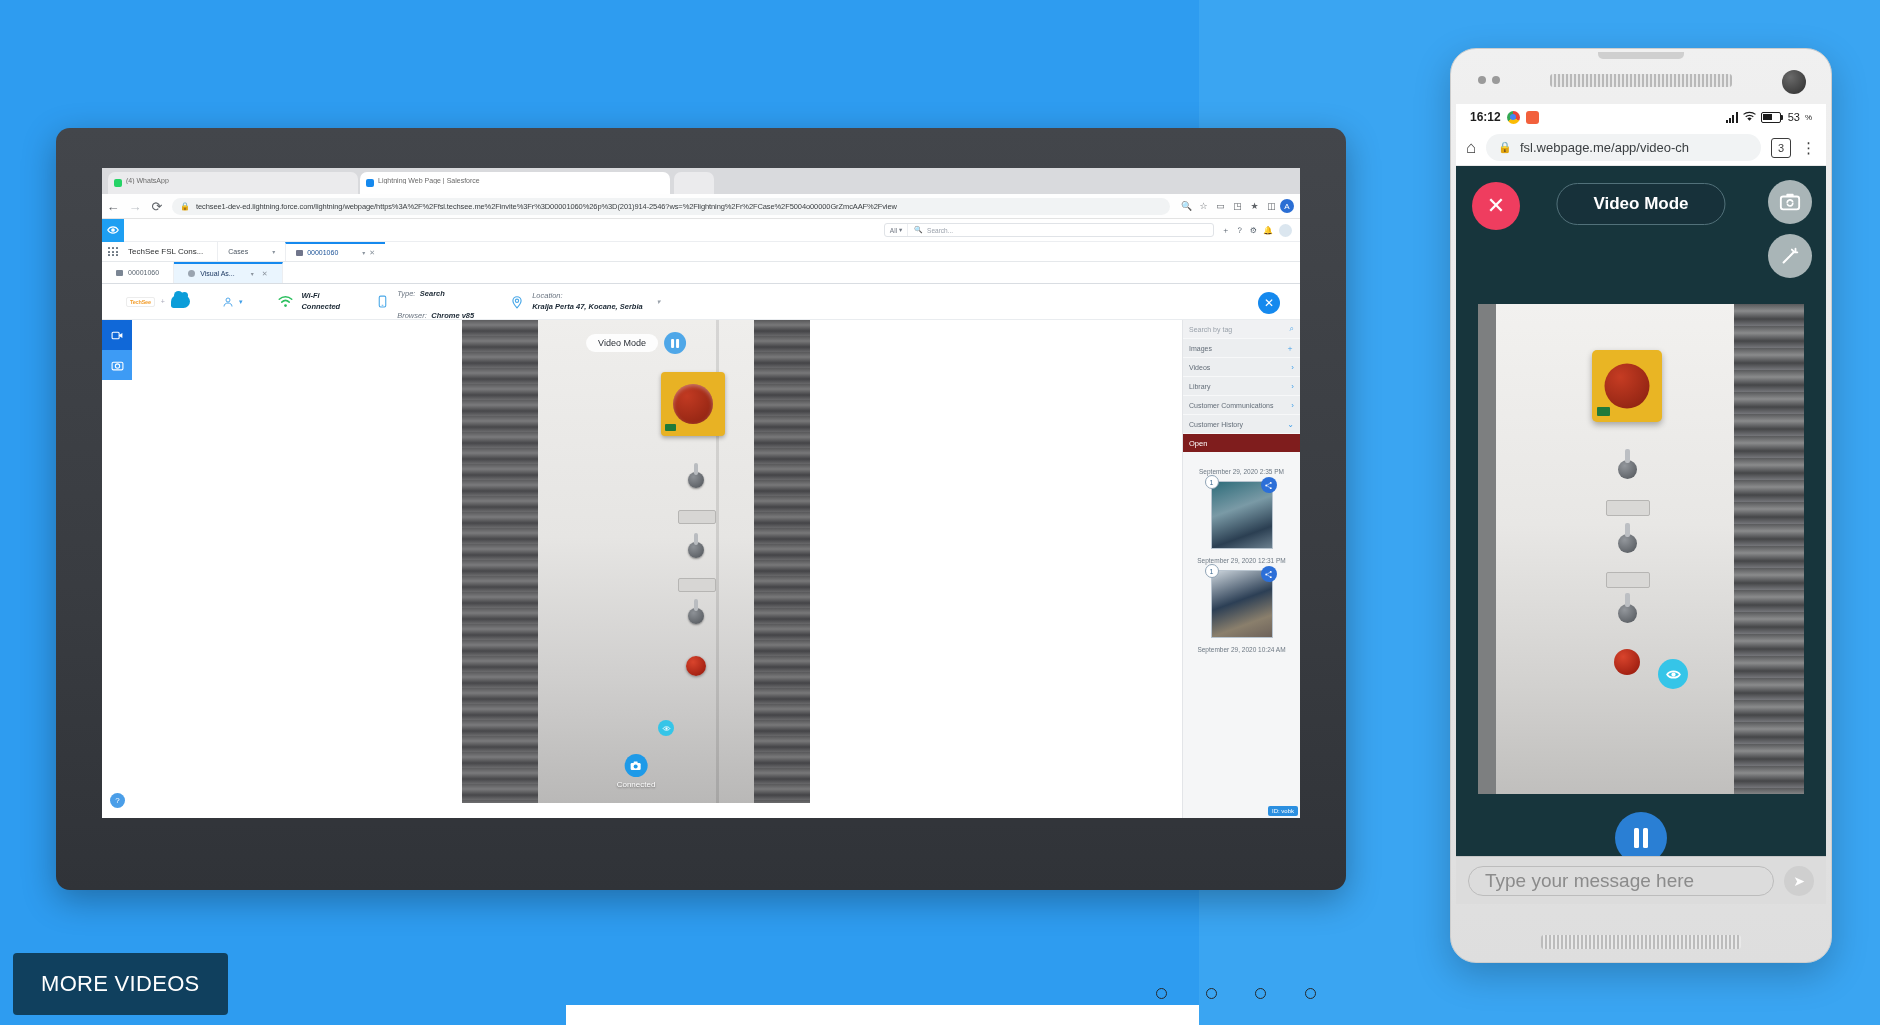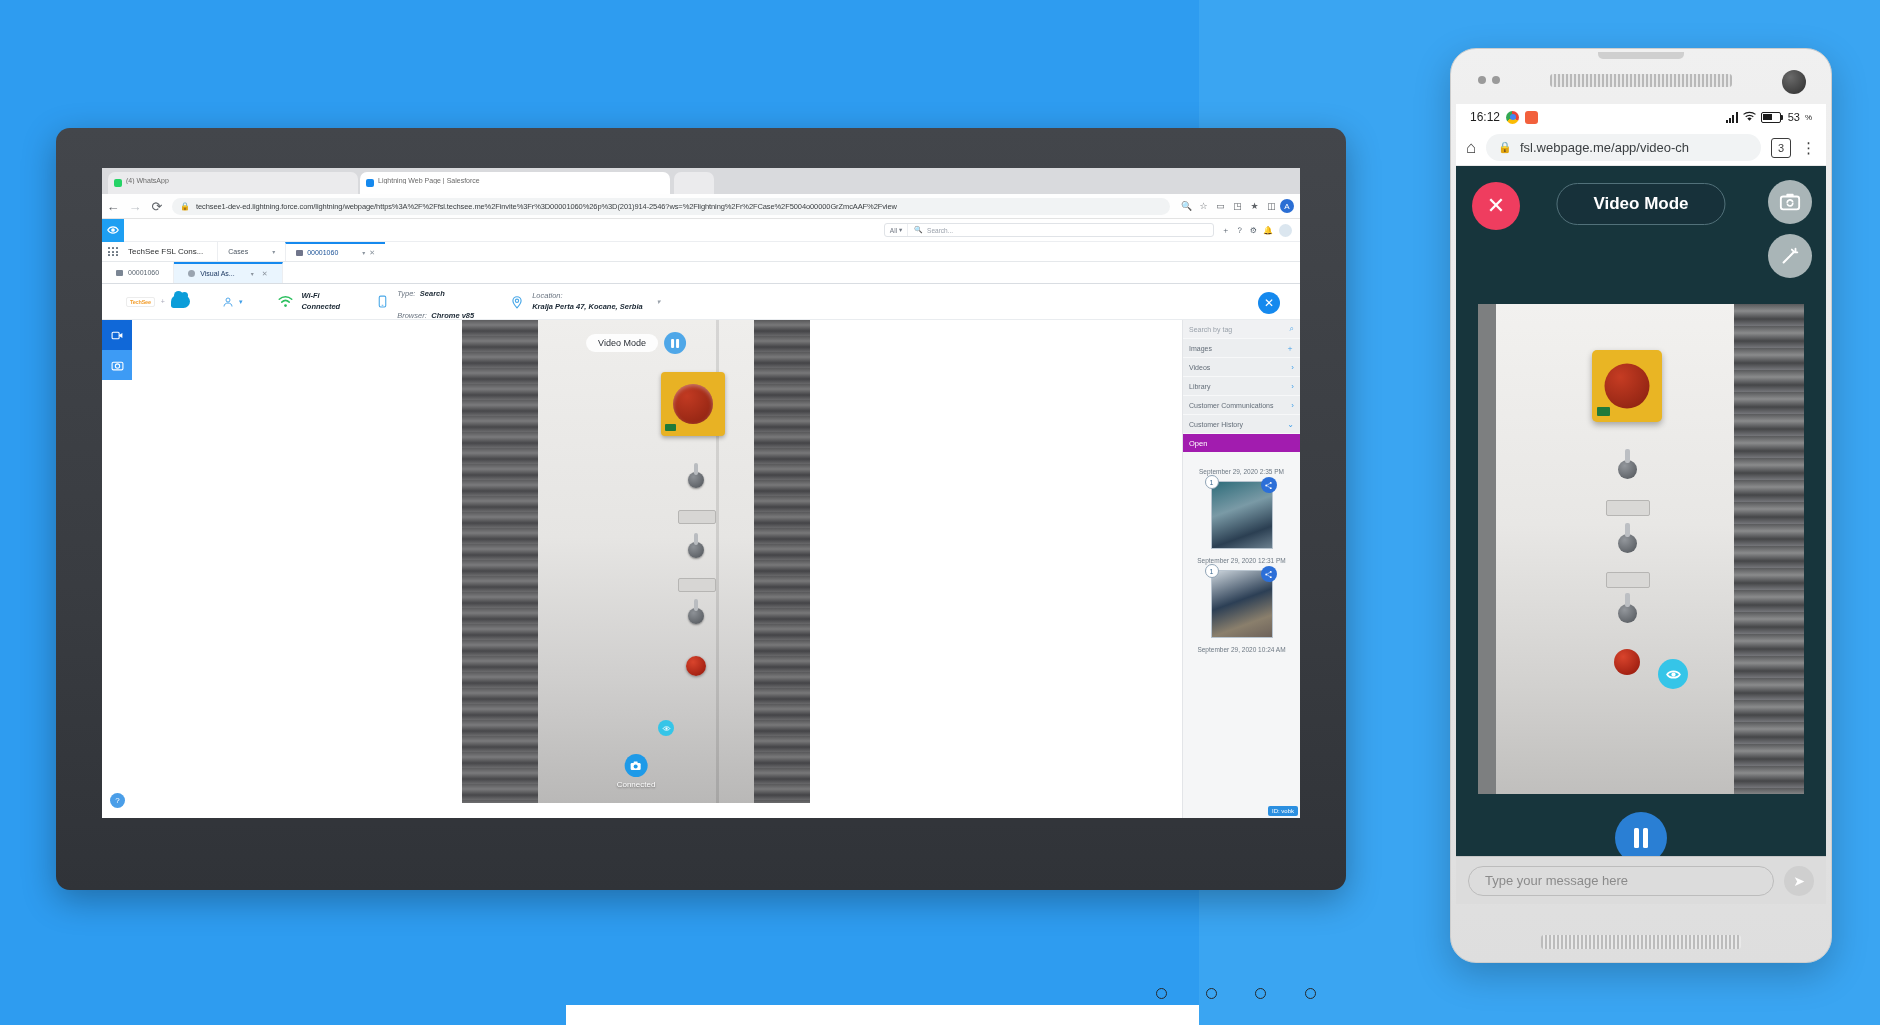--- a/index.html
+++ b/index.html
@@ -128,42 +128,42 @@
   .vm-shot { position: absolute; left: 50%; transform: translateX(-50%); bottom: 14px; text-align: center; }
   .vm-shot-btn { width: 23px; height: 23px; border-radius: 50%; background: #1e9ae8; display: flex; align-items: center; justify-content: center; margin: 0 auto 3px; }
   .vm-shot-label { font-size: 8px; color: #ffffff; text-shadow: 0 1px 2px rgba(0,0,0,0.45); }
   .vf-cursor { position: absolute; left: 196px; top: 400px; width: 16px; height: 16px; border-radius: 50%; background: #35c5e8; display:flex; align-items:center; justify-content:center; }
 
   
   .ts-right { width: 118px; background: #f5f6f7; border-left: 1px solid #e3e5e8; position: relative; }
   .rp-row { height: 19px; background: #eceef0; border-bottom: 1px solid #f7f8f9; display: flex; align-items: center; justify-content: space-between; padding: 0 6px; font-size: 7px; color: #636d78; }
   .rp-row.search { background: #f0f1f3; color: #9aa2ab; }
   .rp-row .chev { color: #3f9ee8; font-size: 8px; }
-  .rp-open { height: 18px; background: #a21caf; color: #fff; display: flex; align-items: center; padding: 0 6px; font-size: 7.5px; text-align: center; }
+  .rp-open { height: 18px; background: #7f1d1d; color: #fff; display: flex; align-items: center; padding: 0 6px; font-size: 7.5px; text-align: center; }
   .rp-stream { position: absolute; top: 134px; left: 0; right: 0; bottom: 0; background: #f5f6f7; padding-top: 6px; }
   .rp-date { text-align: center; font-size: 6.5px; color: #6d7883; margin: 8px 0 6px; }
   .rp-thumb { position: relative; width: 62px; height: 68px; margin: 0 auto; border: 1px solid #b8c4cf; background: linear-gradient(160deg,#2d6c7a,#7a9aa6 40%,#2b3f52 75%,#6b7f8e); }
   .rp-thumb.t2 { background: linear-gradient(160deg,#cdd6dd,#2c3f55 45%,#8a7f6c 75%,#6d625a); }
   .rp-badge { position: absolute; left: -7px; top: -7px; width: 14px; height: 14px; border-radius: 50%; background: #fff; border: 1px solid #8fa3b5; color: #3e6b92; font-size: 7px; display: flex; align-items: center; justify-content: center; }
   .rp-share { position: absolute; right: -5px; top: -5px; width: 16px; height: 16px; border-radius: 50%; background: #2c6fd8; color: #fff; display: flex; align-items: center; justify-content: center; }
   .rp-idbadge { position: absolute; right: 2px; bottom: 2px; background: #2b8fe0; color: #fff; font-size: 6px; padding: 2px 4px; border-radius: 2px; }
 
   
   .phone { position: absolute; left: 1450px; top: 48px; width: 382px; height: 915px; }
   .phone-body { position: absolute; inset: 0; background: linear-gradient(180deg,#f0f0f0,#dedede); border-radius: 26px; box-shadow: 0 12px 36px rgba(0,0,0,0.22); border: 1px solid #cdcdcd; }
   .phone-topnotch { position: absolute; left: 50%; transform: translateX(-50%); top: 4px; width: 86px; height: 7px; background: #cfcfcf; border-radius: 0 0 5px 5px; }
   .phone-speaker { position: absolute; left: 100px; top: 26px; width: 182px; height: 13px; background: repeating-linear-gradient(90deg,#b9b9b9 0 2px,#e8e8e8 2px 4px); border-radius: 3px; }
   .phone-cam { position: absolute; left: 28px; top: 28px; display: flex; gap: 6px; }
   .phone-cam i { width: 8px; height: 8px; border-radius: 50%; background: #9a9a9a; display: block; }
   .phone-frontcam { position: absolute; right: 26px; top: 22px; width: 24px; height: 24px; border-radius: 50%; background: radial-gradient(circle at 35% 30%,#6a6a6a,#2d2d2d); }
   .phone-bottomgrill { position: absolute; left: 50%; transform: translateX(-50%); bottom: 14px; width: 200px; height: 14px; background: repeating-linear-gradient(90deg,#bcbcbc 0 2px,#e9e9e9 2px 4px); border-radius: 3px; }
   .phone-screen { position: absolute; left: 6px; top: 56px; width: 370px; height: 800px; background: #17353c; overflow: hidden; }
 
   .ph-status { height: 26px; background: #ffffff; display: flex; align-items: center; justify-content: space-between; padding: 0 14px; }
-  .ph-time { font-size: 12px; color: #1d1d1d; font-weight: normal; text-align: center; }
+  .ph-time { font-size: 12px; color: #1d1d1d; font-weight: bold; text-align: center; }
   .ph-status-left { display: flex; align-items: center; gap: 6px; }
   .ph-status-right { display: flex; align-items: center; gap: 5px; font-size: 11px; color: #1d1d1d; }
   .ph-batt { width: 20px; height: 11px; border: 1.6px solid #1d1d1d; border-radius: 2px; position: relative; }
   .ph-batt::after { content:""; position:absolute; left:1.5px; top:1.5px; bottom:1.5px; width: 9px; background:#1d1d1d; }
   .ph-batt-tip { width: 2px; height: 5px; background: #1d1d1d; border-radius: 0 1px 1px 0; }
   .ph-pct { font-size: 11px; }
 
   .ph-urlbar { height: 36px; background: #ffffff; display: flex; align-items: center; gap: 10px; padding: 0 10px; border-bottom: 1px solid #eaeaea; }
   .ph-home { font-size: 17px; color: #3c3c3c; }
   .ph-omni { flex: 1; height: 27px; background: #f1f3f4; border-radius: 14px; display: flex; align-items: center; gap: 8px; padding: 0 12px; }
@@ -177,21 +177,21 @@
   .ph-mode { position: absolute; left: 50%; transform: translateX(-50%); top: 17px; background: #17313a; border: 1.5px solid #52717a; color: #fff; font-size: 17px; font-weight: bold; border-radius: 24px; padding: 10px 36px; }
   .ph-rbtn { position: absolute; right: 14px; width: 44px; height: 44px; border-radius: 50%; background: #a9b5b7; display: flex; align-items: center; justify-content: center; }
   .ph-rbtn.r1 { top: 14px; }
   .ph-rbtn.r2 { top: 68px; }
 
   .ph-video { position: absolute; left: 22px; top: 200px; width: 326px; height: 490px; overflow: hidden; background: #a3a9ad; }
   .ph-pausebar { position: absolute; left: 0; right: 0; top: 690px; height: 88px; background: #17353c; display: flex; align-items: center; justify-content: center; }
   .ph-pause { width: 52px; height: 52px; border-radius: 50%; background: #2a7fd4; display: flex; align-items: center; justify-content: center; gap: 4px; }
   .ph-pause i { width: 5px; height: 20px; background: #fff; border-radius: 1.5px; display: block; }
   .ph-chatbar { position: absolute; left: 0; right: 0; bottom: 0; height: 48px; background: #dcdcdc; display: flex; align-items: center; gap: 10px; padding: 0 12px; border-top: 1px solid #c6c6c6; }
-  .ph-chatinput { flex: 1; height: 30px; border: 1px solid #bcbcbc; border-radius: 16px; background: #dcdcdc; display: flex; align-items: center; padding: 0 16px; font-size: 13px; color: #8b8b8b; }
+  .ph-chatinput { flex: 1; height: 30px; border: 1px solid #bcbcbc; border-radius: 16px; background: #dcdcdc; display: flex; align-items: center; padding: 0 16px; font-size: 19px; color: #8b8b8b; }
   .ph-send { width: 30px; height: 30px; border-radius: 50%; background: #cfcfcf; color: #fff; display: flex; align-items: center; justify-content: center; font-size: 14px; }
   .ph-cursor { position: absolute; left: 180px; top: 355px; width: 30px; height: 30px; border-radius: 50%; background: #35c5e8; display:flex; align-items:center; justify-content:center; }
 
   
   .pv-wall-l { position: absolute; left: 0; top: 0; width: 18px; height: 100%; background: #7d7f80; }
   .pv-wall-r { position: absolute; right: 0; top: 0; width: 70px; height: 100%;
     background: repeating-linear-gradient(180deg,#595a5c 0px,#8a8b8c 7px,#454648 15px,#75767a 22px); }
   .pv-panel { position: absolute; left: 18px; right: 66px; top: 0; bottom: 0;
     background: linear-gradient(180deg,#f2f1ef 0%, #e8e7e5 45%, #d2d1cf 78%, #c0bfbd 100%); }
   .pv-seam { position: absolute; right: 62px; top: 0; width: 5px; height: 100%; background: rgba(0,0,0,0.09); }
@@ -604,13 +604,14 @@
 
       <div class="ph-chatbar">
         <div class="ph-chatinput">Type your message here</div>
         <div class="ph-send">➤</div>
       </div>
     </div>
 
     <div class="phone-bottomgrill"></div>
   </div>
 
+  <div class="more-videos">MORE VIDEOS</div>
 </div>
 
 </body></html>

